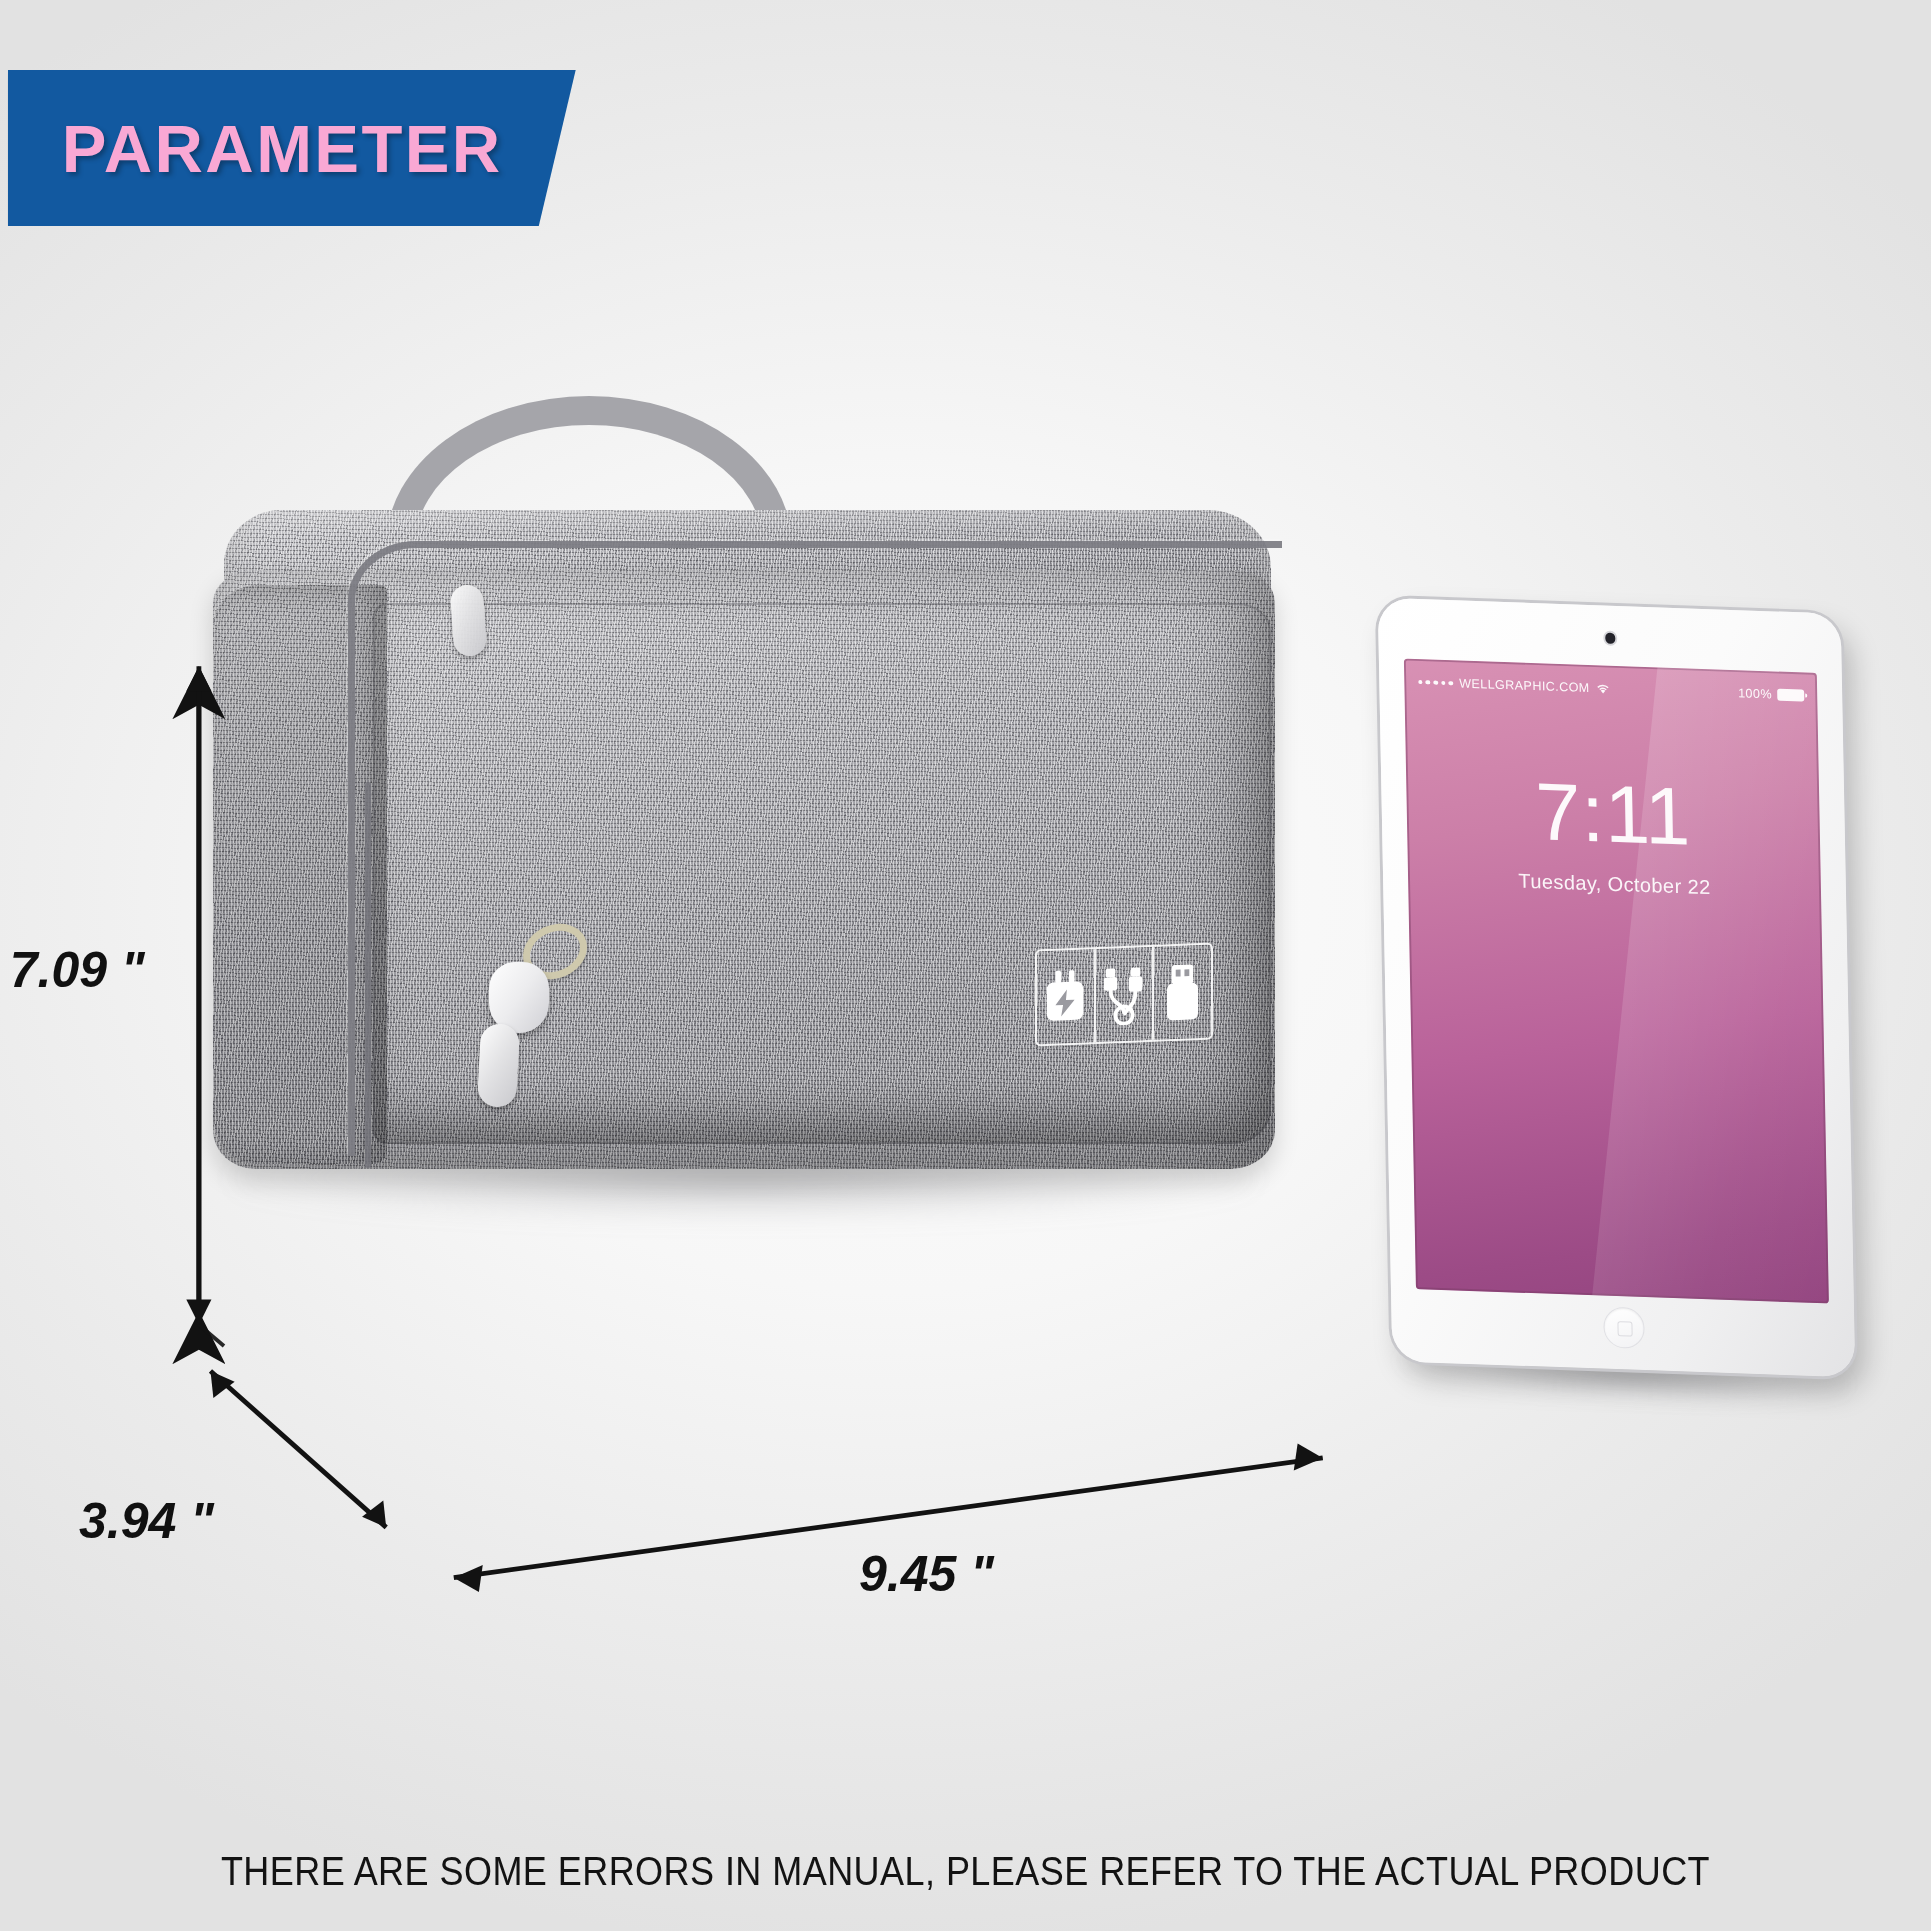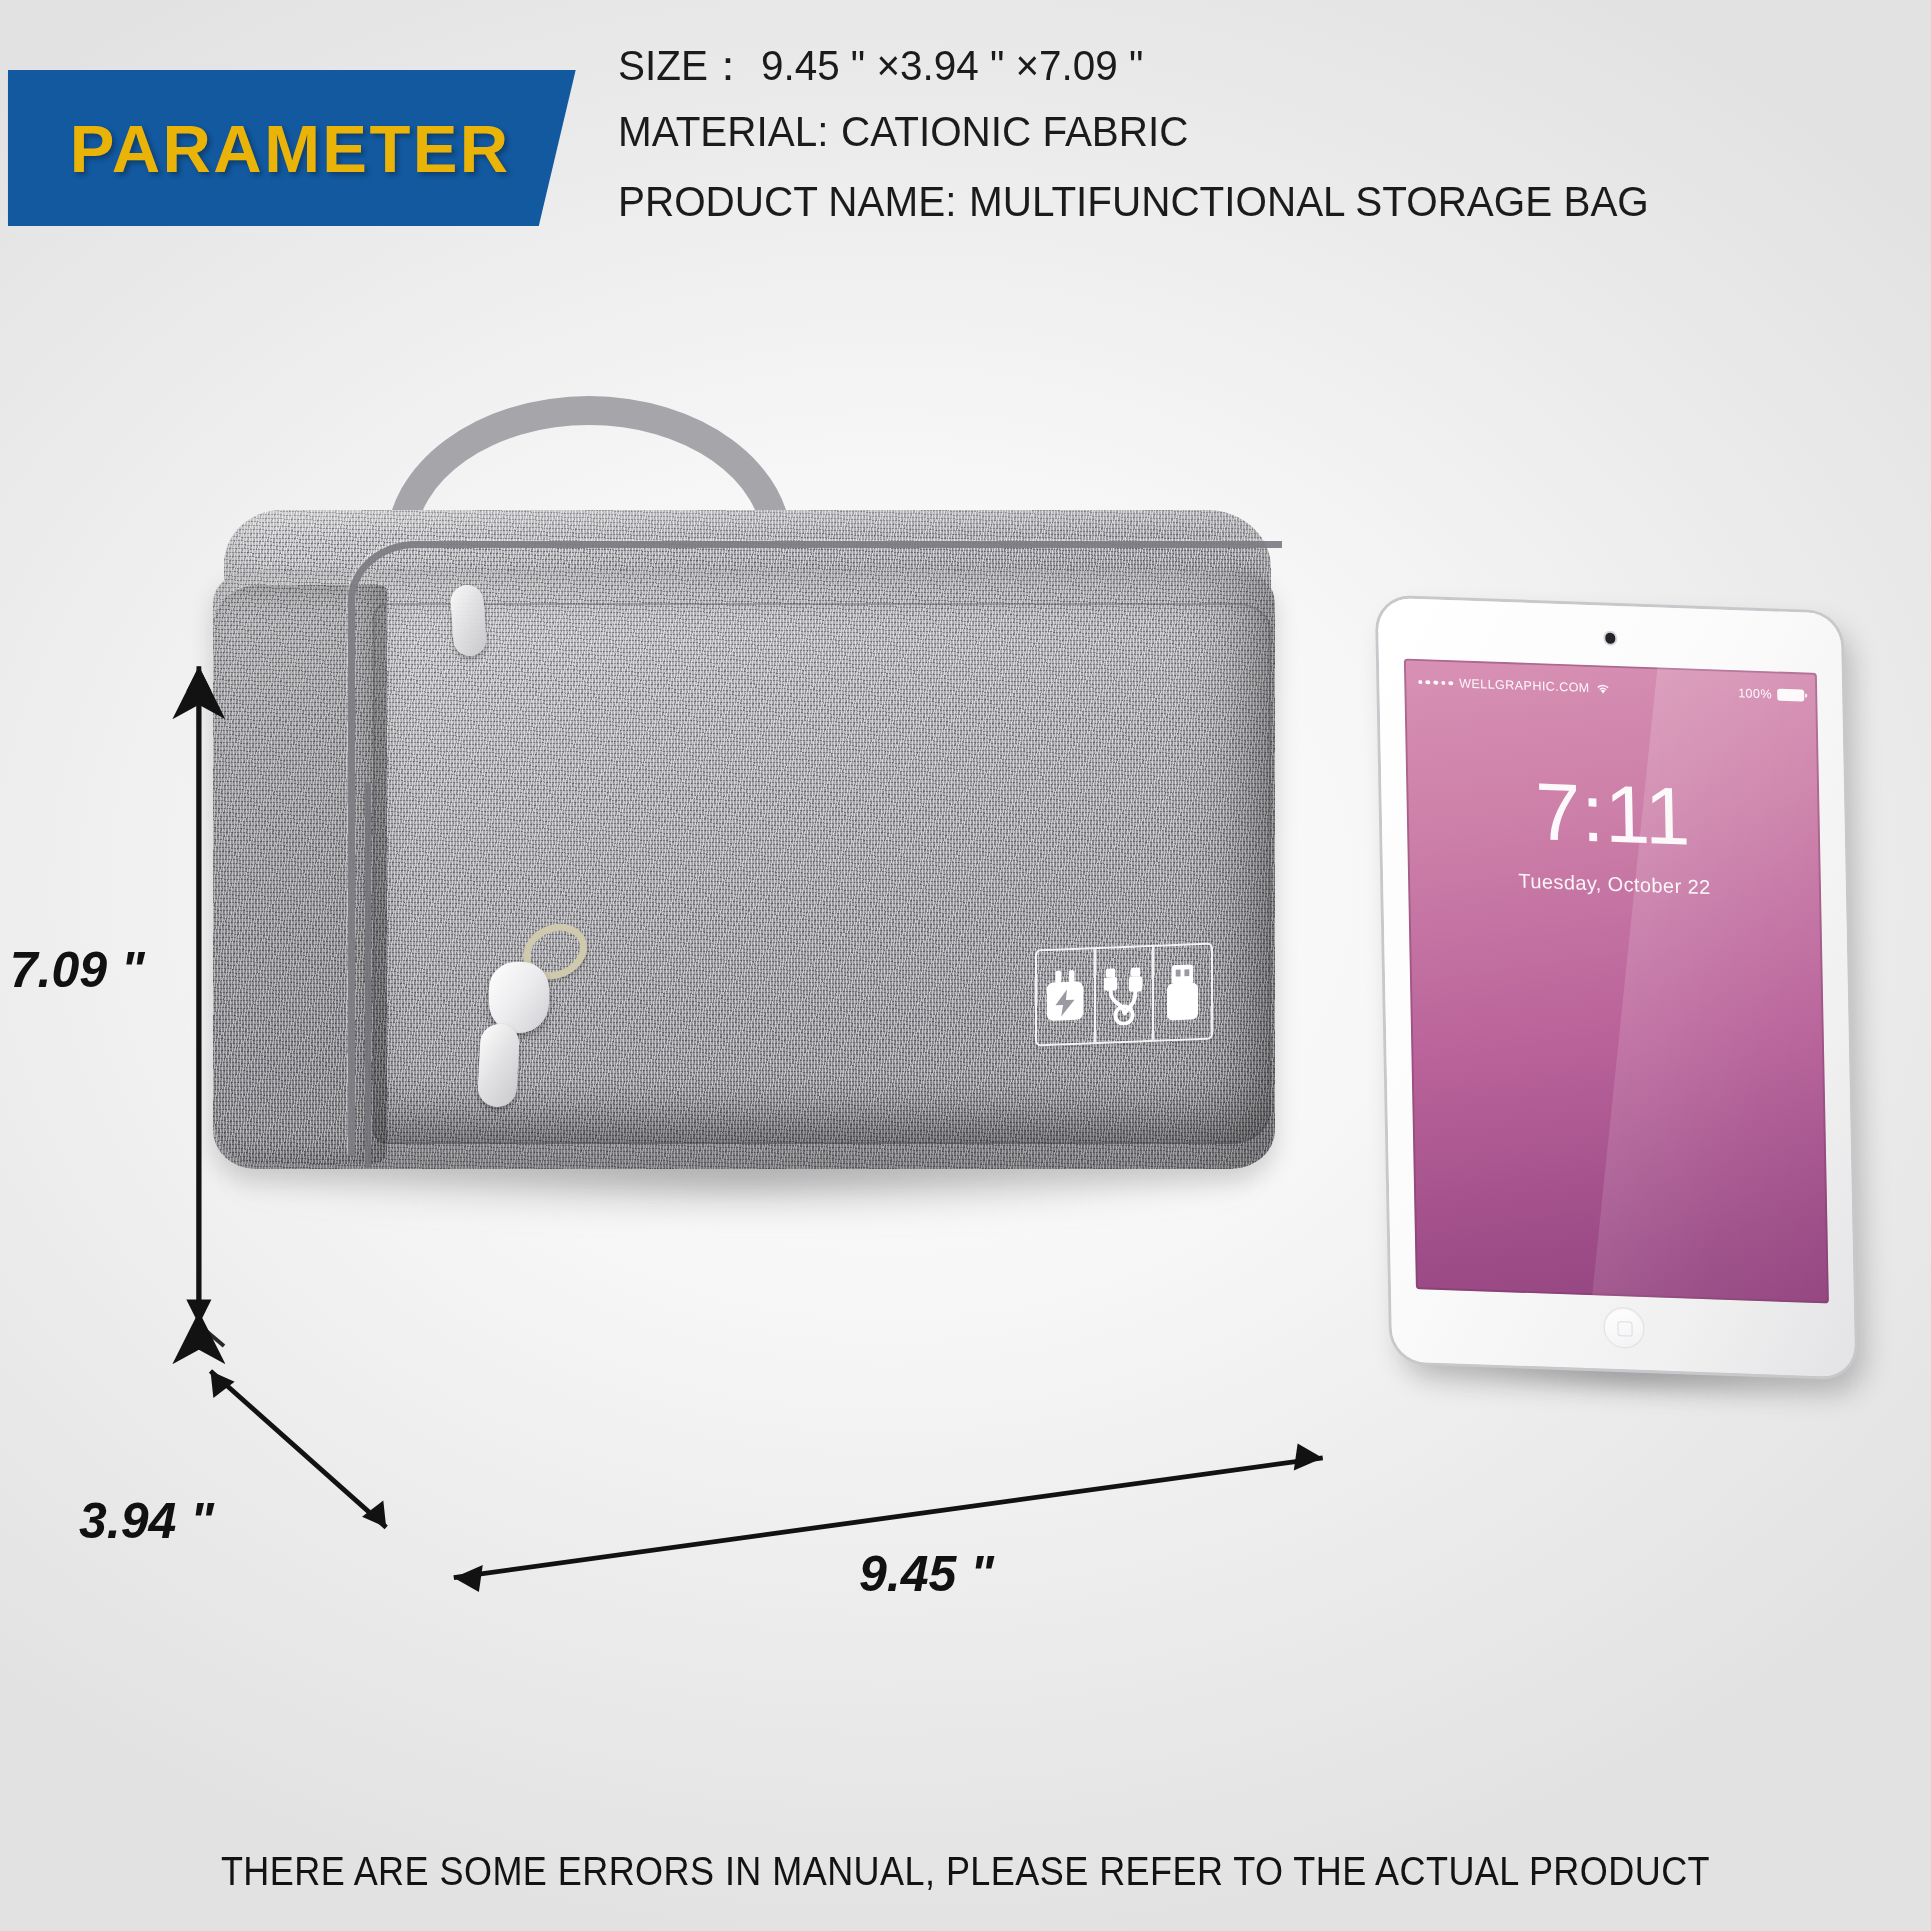--- a/index.html
+++ b/index.html
@@ -14,23 +14,23 @@
 
   
   .banner{
     position:absolute;left:7.7px;top:70px;width:568px;height:156px;
     background:#1259a0;
     clip-path:polygon(0 0,100% 0,93.5% 100%,0 100%);
     box-shadow:0 3.9px 8.7px rgba(0,0,0,.20);
   }
   .banner-label{
     position:absolute;left:54px;top:50%;transform:translateY(-50%);
-    color:#eab308;font-size:67px;font-weight:bold;letter-spacing:2.4px;
+    color:#f9a8d4;font-size:67px;font-weight:bold;letter-spacing:2.4px;
     text-shadow:2.9px 3.9px 4.8px rgba(0,0,0,.30);
-    white-space:nowrap;font-family:"Liberation Sans",sans-serif;margin-left:8px;
+    white-space:nowrap;font-family:"Liberation Sans",sans-serif;
   }
   .specs{position:absolute;left:618px;top:37px;width:1294px;}
   .spec-row{
     display:flex;align-items:baseline;
     height:70px;font-size:43px;color:#1b1b1b;white-space:nowrap;
     transform:scaleX(.94);transform-origin:left center;
   }
   .spec-key{font-weight:400;}
   .spec-val{font-weight:400;margin-left:13.5px;}
 
@@ -221,34 +221,20 @@
 </style>
 </head>
 <body>
 
 <div class="stage">
 
   <div class="banner">
     <div class="banner-label">PARAMETER</div>
   </div>
 
-  <div class="specs">
-    <div class="spec-row">
-      <span class="spec-key">SIZE：</span>
-      <span class="spec-val">9.45 " ×3.94 " ×7.09 "</span>
-    </div>
-    <div class="spec-row">
-      <span class="spec-key">MATERIAL:</span>
-      <span class="spec-val">CATIONIC FABRIC</span>
-    </div>
-    <div class="spec-row">
-      <span class="spec-key">PRODUCT NAME:</span>
-      <span class="spec-val">MULTIFUNCTIONAL STORAGE BAG</span>
-    </div>
-  </div>
 
   <div class="bag-wrap">
     <div class="bag-shadow"></div>
 
     <div class="handle-strap">
       <div class="handle-arc fabric"></div>
     </div>
 
     <div class="bag-top fabric"></div>
     <div class="bag-body fabric"></div>

